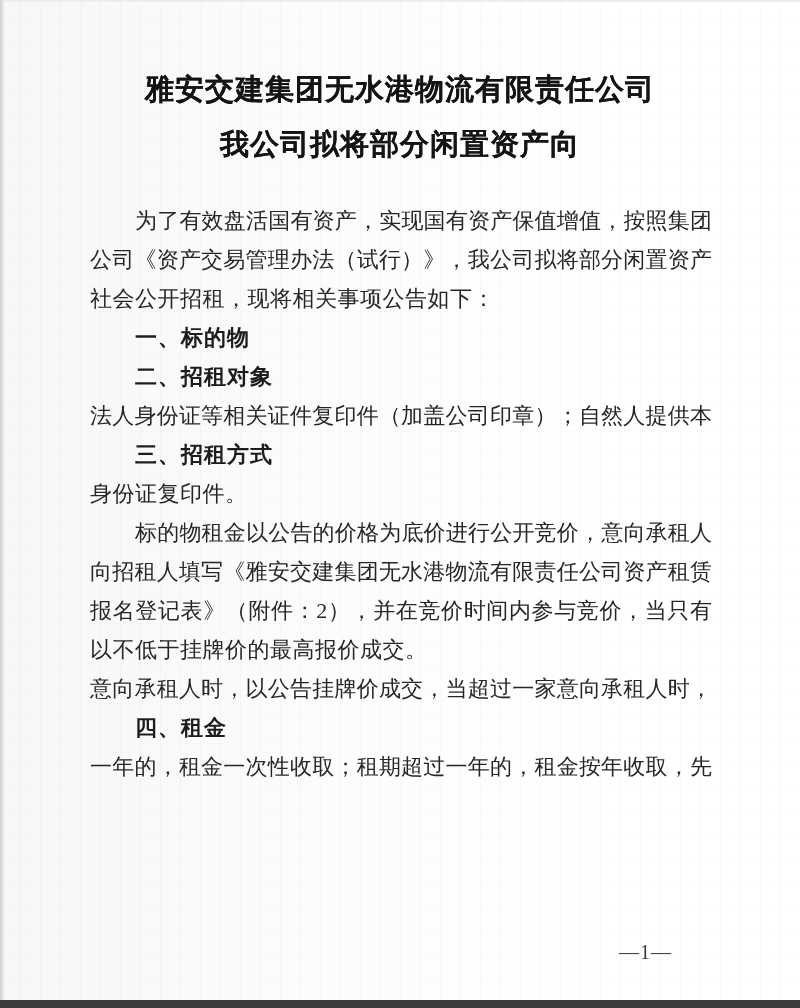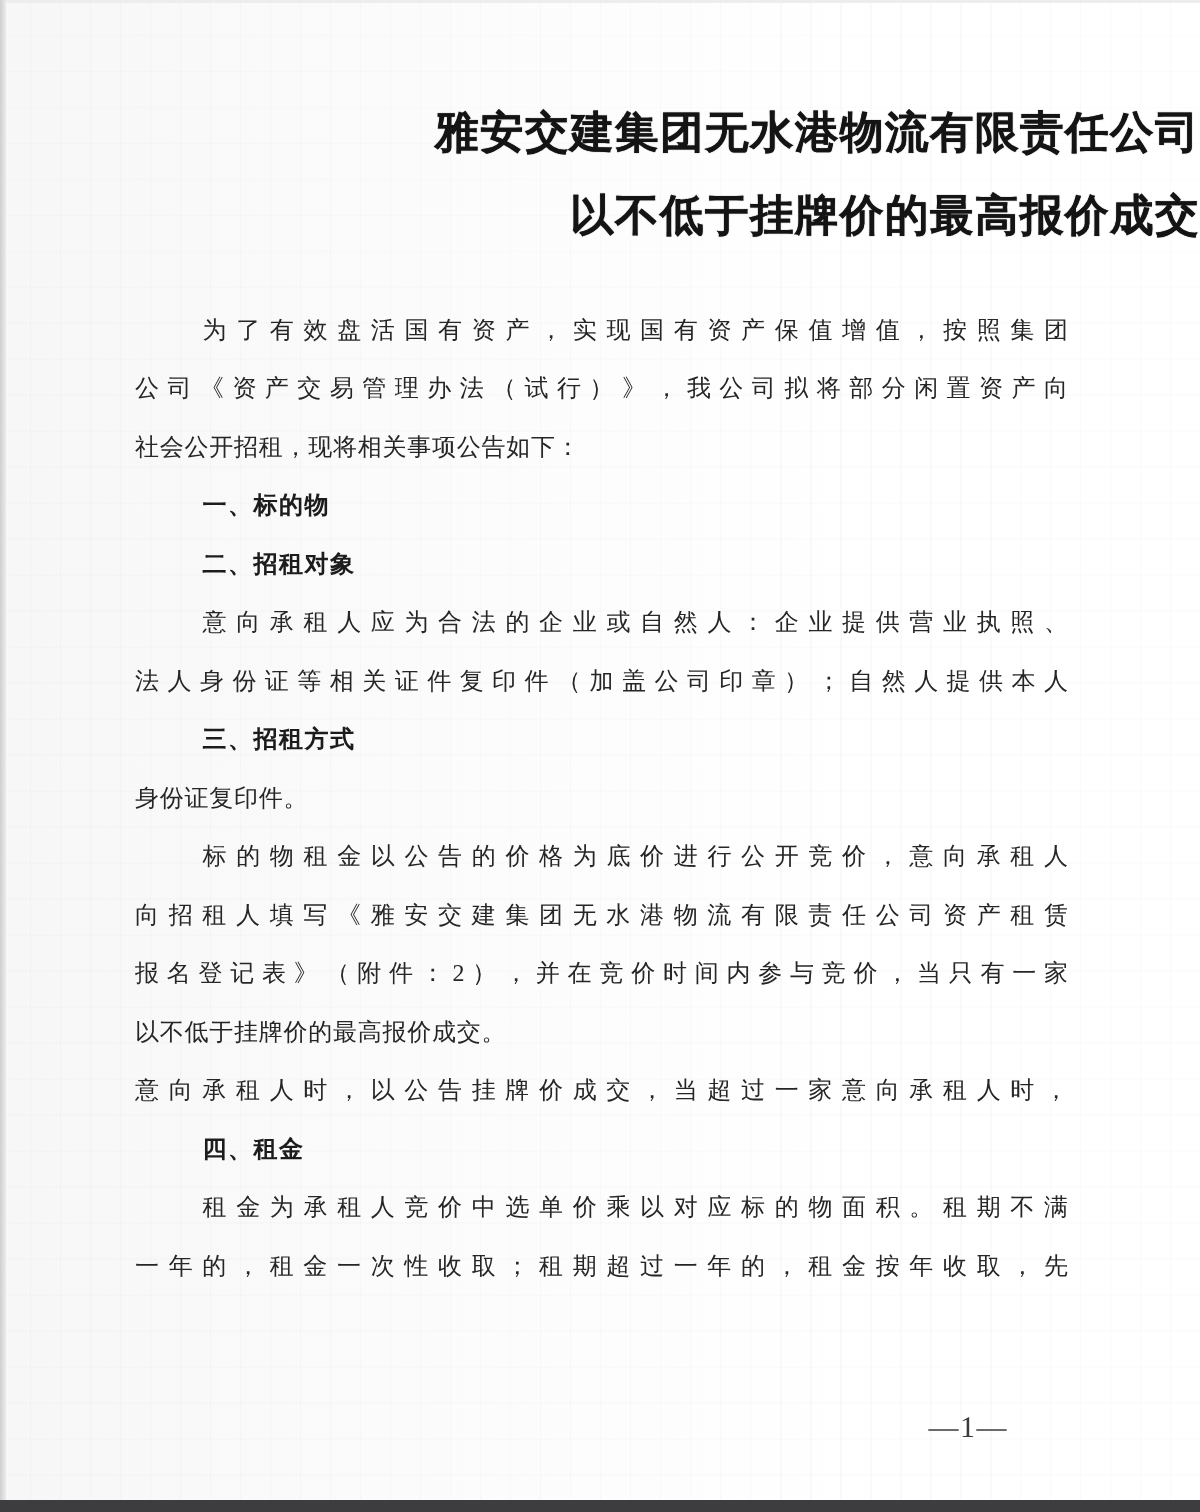--- a/index.html
+++ b/index.html
@@ -38,41 +38,41 @@
   .bottom-bar {
     position: absolute;
     left: 0; right: 0; bottom: 0;
     height: 8px;
     background: #3d3d40;
   }
   .doc-title {
     position: absolute;
     left: 0; right: 0;
     top: 62px;
-    text-align: right;
+    text-align: center;
   }
   .title-line {
     font-size: 29px;
     line-height: 55px;
     font-weight: 700;
     color: #141414;
     letter-spacing: 1px;
     white-space: nowrap;
     text-shadow: 0 0 0.6px #222;
   }
   .doc-body {
     position: absolute;
     left: 90px;
     top: 201px;
     width: 622px;
   }
   .line {
     height: 39px;
     line-height: 39px;
-    font-size: 16px;
+    font-size: 22px;
     color: #262626;
     letter-spacing: 0.5px;
     white-space: nowrap;
     text-align: left;
   }
   .line.fill {
     white-space: normal;
     letter-spacing: 0;
     text-align: justify;
     text-align-last: justify;
@@ -103,43 +103,41 @@
 </style>
 </head>
 <body>
 
 <div class="scan-page">
   <div class="top-edge"></div>
   <div class="left-edge"></div>
 
   <div class="doc-title">
     <div class="title-line">雅安交建集团无水港物流有限责任公司</div>
-    <div class="title-line">以不低于挂牌价的最高报价成交</div>
+    <div class="title-line">我公司拟将部分闲置资产向</div>
   </div>
 
   <div class="doc-body">
     <div class="line indent fill">为了有效盘活国有资产，实现国有资产保值增值，按照集团</div>
     <div class="line fill">公司《资产交易管理办法（试行）》，我公司拟将部分闲置资产向</div>
     <div class="line">社会公开招租，现将相关事项公告如下：</div>
 
     <div class="line indent heading">一、标的物</div>
 
     <div class="line indent heading">二、招租对象</div>
-    <div class="line indent fill">意向承租人应为合法的企业或自然人：企业提供营业执照、</div>
     <div class="line fill">法人身份证等相关证件复印件（加盖公司印章）；自然人提供本人</div>
     <div class="line indent heading">三、招租方式</div>
 
     <div class="line">身份证复印件。</div>
     <div class="line indent fill">标的物租金以公告的价格为底价进行公开竞价，意向承租人</div>
     <div class="line fill">向招租人填写《雅安交建集团无水港物流有限责任公司资产租赁</div>
     <div class="line fill">报名登记表》（附件：2），并在竞价时间内参与竞价，当只有一家</div>
     <div class="line">以不低于挂牌价的最高报价成交。</div>
     <div class="line fill">意向承租人时，以公告挂牌价成交，当超过一家意向承租人时，</div>
 
     <div class="line indent heading">四、租金</div>
-    <div class="line indent fill">租金为承租人竞价中选单价乘以对应标的物面积。租期不满</div>
     <div class="line fill">一年的，租金一次性收取；租期超过一年的，租金按年收取，先</div>
   </div>
 
   <div class="page-number">—1—</div>
 
   <div class="bottom-bar"></div>
 </div>
 
 </body></html>

